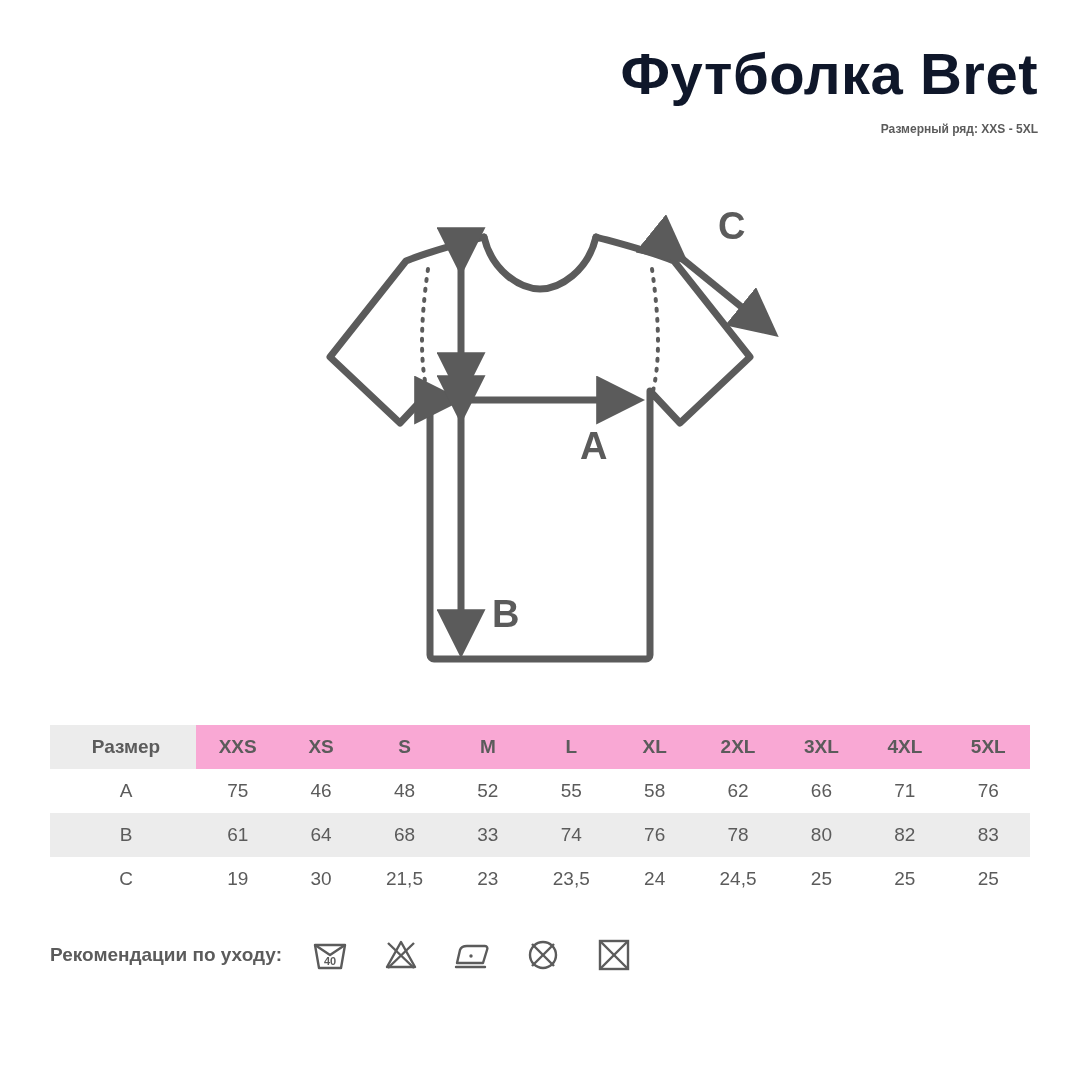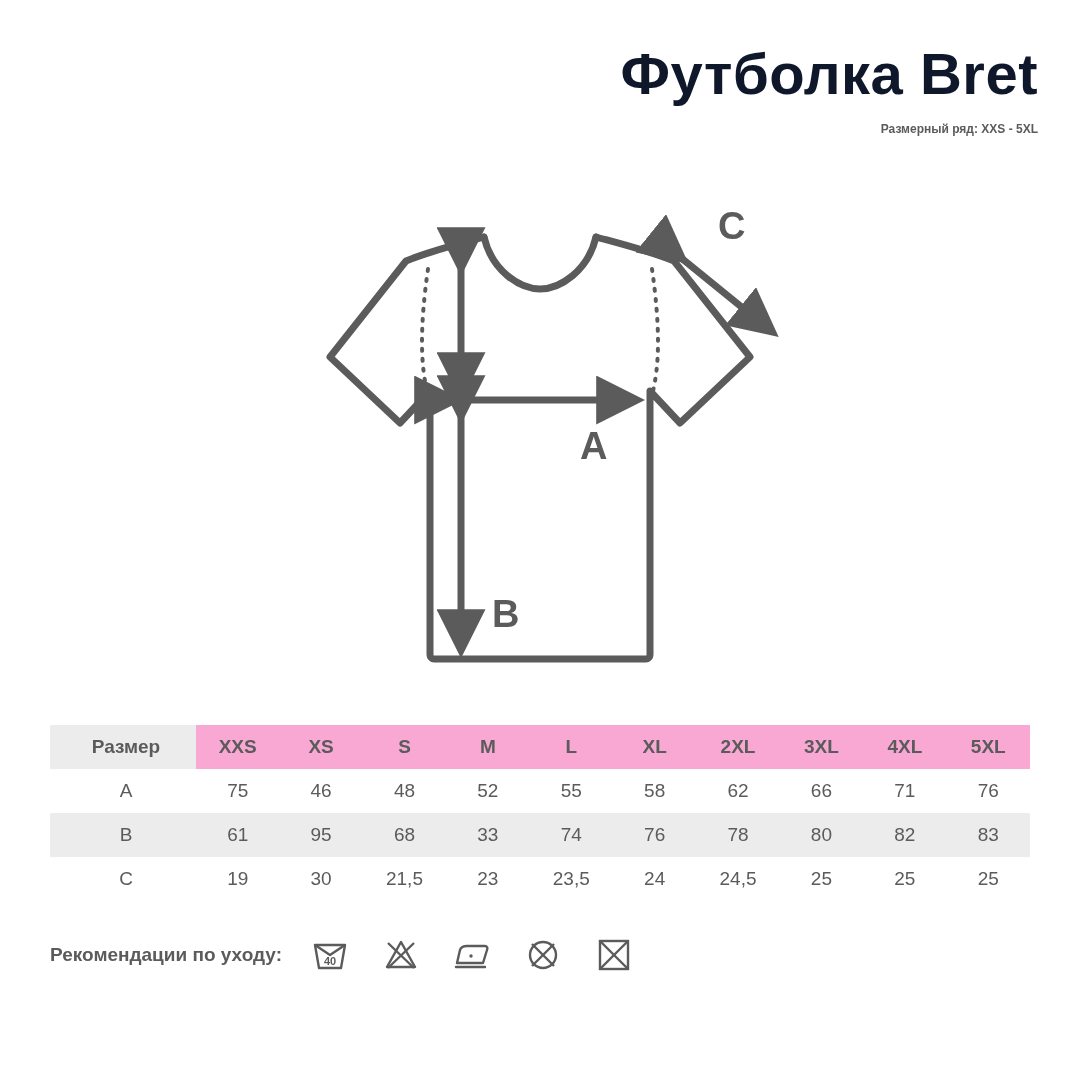--- a/index.html
+++ b/index.html
@@ -211,21 +211,21 @@
         <td>55</td>
         <td>58</td>
         <td>62</td>
         <td>66</td>
         <td>71</td>
         <td>76</td>
       </tr>
       <tr class="even">
         <td class="rowlabel">B</td>
         <td>61</td>
-        <td>95</td>
+        <td>64</td>
         <td>68</td>
         <td>33</td>
         <td>74</td>
         <td>76</td>
         <td>78</td>
         <td>80</td>
         <td>82</td>
         <td>83</td>
       </tr>
       <tr class="odd">

